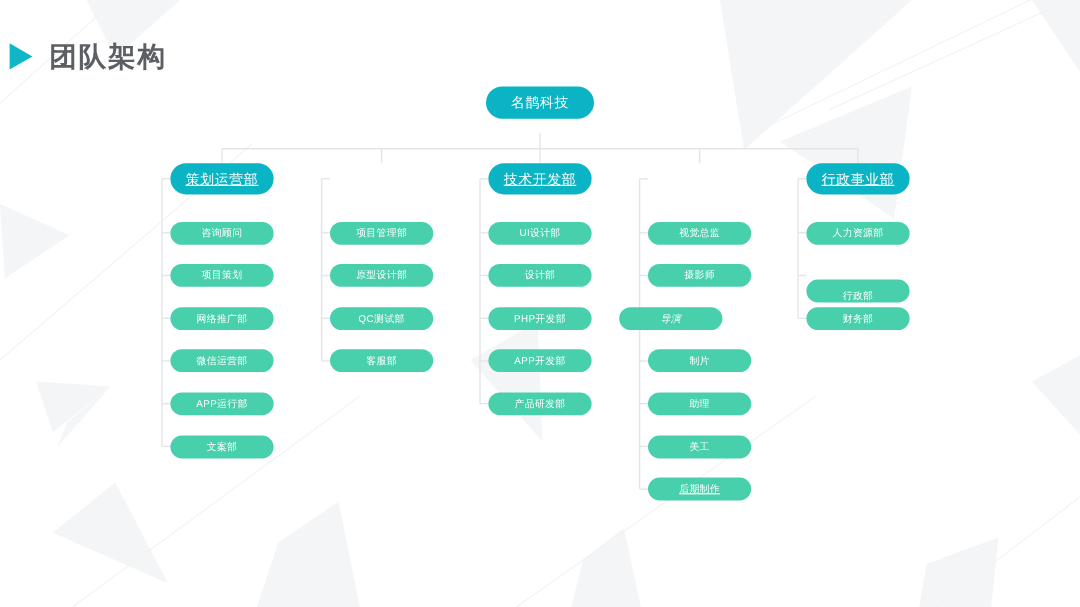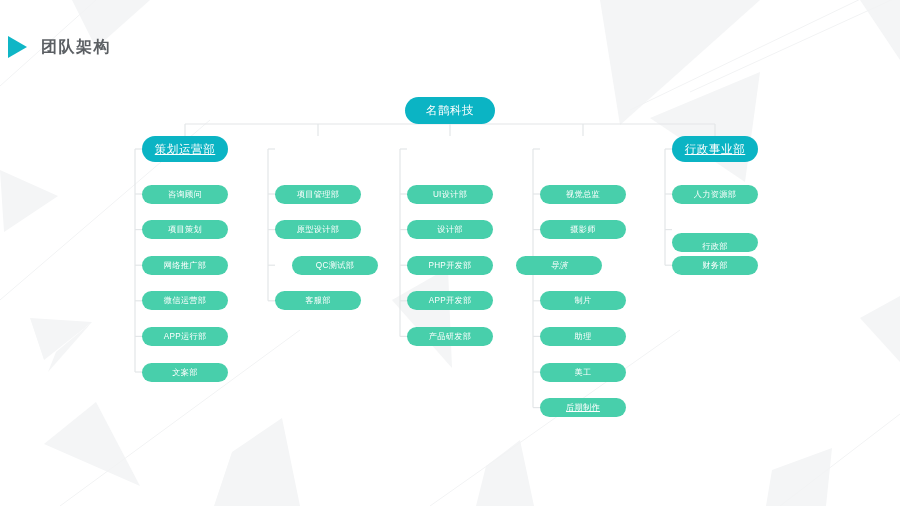--- a/index.html
+++ b/index.html
@@ -44,21 +44,21 @@
   }
   .header-triangle {
     margin-left: 8px;
     width: 0; height: 0;
     border-top: 11px solid transparent;
     border-bottom: 11px solid transparent;
     border-left: 19px solid #0fb6c6;
   }
   .header-title {
     margin-left: 14px;
-    font-size: 16px;
+    font-size: 23px;
     font-weight: bold;
     color: #5b5f63;
     letter-spacing: 1.5px;
     white-space: nowrap;
   }
 
   
   #chart {
     position: absolute;
     left: 0; top: 0;
@@ -185,21 +185,21 @@
       <line x1="533" y1="149" x2="533" y2="407.6" stroke="#e3e6e8" stroke-width="1.2"></line>
       <line x1="533" y1="149" x2="540" y2="149" stroke="#e3e6e8" stroke-width="1.2"></line>
       <line x1="665" y1="194" x2="672" y2="194" stroke="#e3e6e8" stroke-width="1.2"></line>
       <line x1="665" y1="229.6" x2="672" y2="229.6" stroke="#e3e6e8" stroke-width="1.2"></line>
       <line x1="665" y1="265.2" x2="672" y2="265.2" stroke="#e3e6e8" stroke-width="1.2"></line>
       <line x1="665" y1="149" x2="665" y2="265.2" stroke="#e3e6e8" stroke-width="1.2"></line>
       <line x1="665" y1="149" x2="672" y2="149" stroke="#e3e6e8" stroke-width="1.2"></line>
     </svg>
 
   <div id="chart">
-      <div class="node node-root" style="left: 405px; top: 97px; width: 90px;">
+      <div class="node node-root" style="left: 405px; top: 72px; width: 90px;">
         <span>名鹊科技</span>
       </div>
       <div class="node node-dept" style="left: 142px; top: 136px; width: 86px;">
         <span>策划运营部</span>
       </div>
       <div class="node node-leaf" style="left: 142px; top: 184.5px; width: 86px;">
         <span>咨询顾问</span>
       </div>
       <div class="node node-leaf" style="left: 142px; top: 220.1px; width: 86px;">
         <span>项目策划</span>
@@ -215,26 +215,29 @@
       </div>
       <div class="node node-leaf" style="left: 142px; top: 362.5px; width: 86px;">
         <span>文案部</span>
       </div>
       <div class="node node-leaf" style="left: 275px; top: 184.5px; width: 86px;">
         <span>项目管理部</span>
       </div>
       <div class="node node-leaf" style="left: 275px; top: 220.1px; width: 86px;">
         <span>原型设计部</span>
       </div>
-      <div class="node node-leaf" style="left: 292px; top: 255.7px; width: 86px;">
+      <div class="node node-leaf" style="left: 275px; top: 255.7px; width: 86px;">
         <span>QC测试部</span>
       </div>
       <div class="node node-leaf" style="left: 275px; top: 291.3px; width: 86px;">
         <span>客服部</span>
       </div>
+      <div class="node node-dept" style="left: 407px; top: 136px; width: 86px;">
+        <span>技术开发部</span>
+      </div>
       <div class="node node-leaf" style="left: 407px; top: 184.5px; width: 86px;">
         <span>UI设计部</span>
       </div>
       <div class="node node-leaf" style="left: 407px; top: 220.1px; width: 86px;">
         <span>设计部</span>
       </div>
       <div class="node node-leaf" style="left: 407px; top: 255.7px; width: 86px;">
         <span>PHP开发部</span>
       </div>
       <div class="node node-leaf" style="left: 407px; top: 291.3px; width: 86px;">

